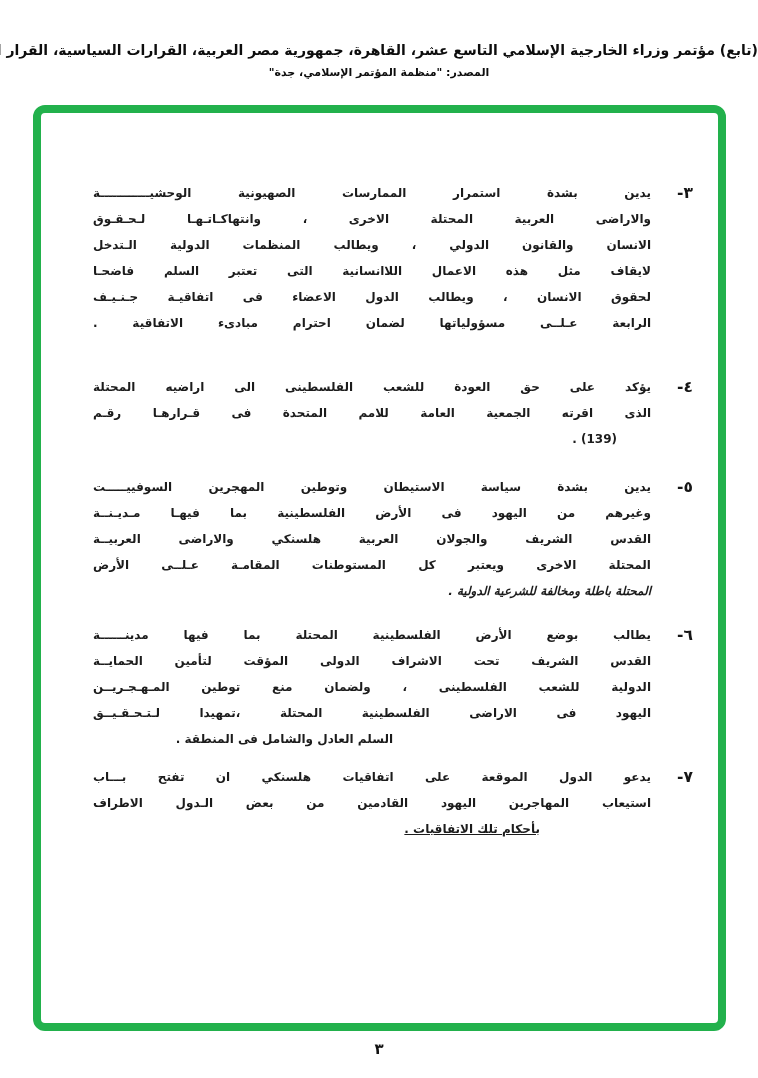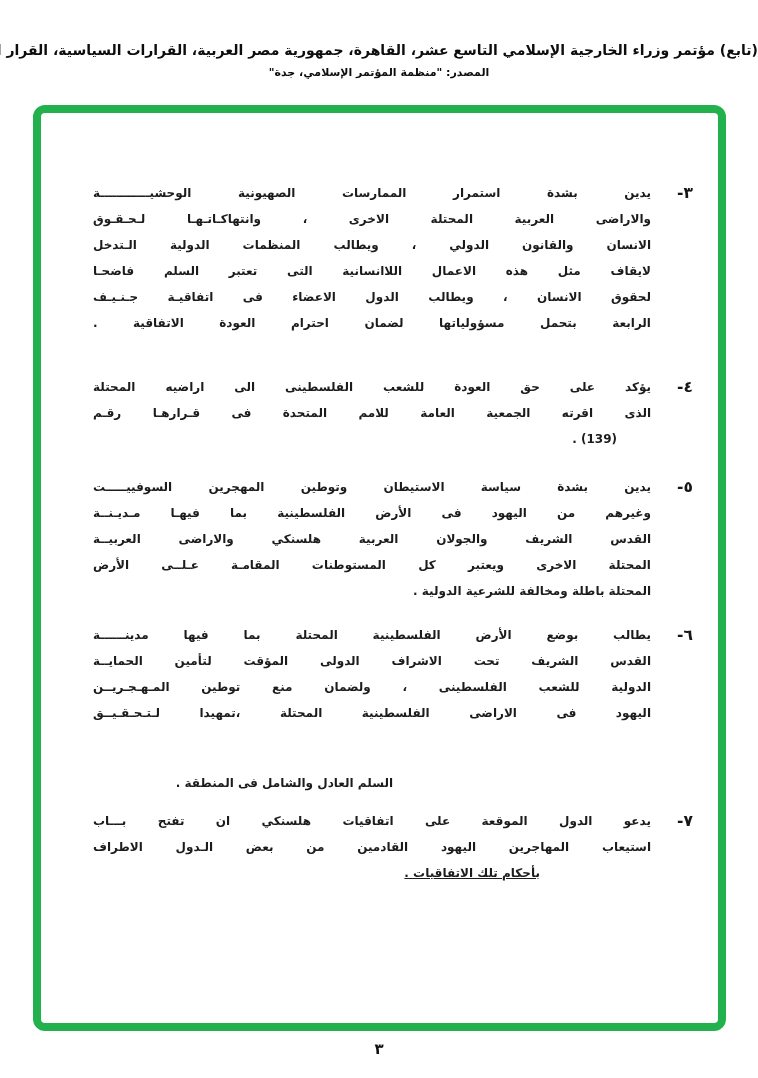--- a/index.html
+++ b/index.html
@@ -33,22 +33,22 @@
     text-align:right;color:#161616;
   }
   .lines{flex:1;min-width:0;}
   .line{
     direction:rtl;font-size:12px;font-weight:bold;line-height:26px;
     color:#1c1c1c;
     text-align:justify;text-align-last:justify;-moz-text-align-last:justify;
   }
   
   .item-4 .line:last-child{text-align:right;text-align-last:right;padding-right:34px;}
-  .item-5 .line:last-child{text-align:center;text-align-last:right;}
-  .item-6 .line:last-child{text-align:right;text-align-last:right;padding-right:258px;margin-top:44px;}
+  .item-5 .line:last-child{text-align:center;text-align-last:right;font-style:italic;}
+  .item-6 .line:last-child{text-align:right;text-align-last:right;padding-right:258px;}
   .item-7 .line:last-child{text-align:right;text-align-last:right;padding-right:111px;text-decoration:underline;}
   .pagenum{
     position:absolute;top:1040px;left:0;right:0;
     text-align:center;font-size:15px;font-weight:bold;color:#111;
   }
 </style>
 </head>
 <body>
 
 <div class="header">
@@ -60,21 +60,21 @@
   <div class="content">
 
     <div class="item item-3">
       <div class="num">٣-</div>
       <div class="lines">
           <div class="line">يدين بشدة استمرار الممارسات الصهيونية الوحشيــــــــــــة</div>
           <div class="line">والاراضى العربية المحتلة الاخرى ، وانتهاكـاتـهـا لـحـقـوق</div>
           <div class="line">الانسان والقانون الدولي ، ويطالب المنظمات الدولية الـتدخل</div>
           <div class="line">لايقاف مثل هذه الاعمال اللاانسانية التى تعتبر السلم فاضحـا</div>
           <div class="line">لحقوق الانسان ، ويطالب الدول الاعضاء فى اتفاقيـة جـنـيـف</div>
-          <div class="line">الرابعة بتحمل مسؤولياتها لضمان احترام العودة الاتفاقية .</div>
+          <div class="line">الرابعة عـلــى مسؤولياتها لضمان احترام مبادىء الاتفاقية .</div>
         </div>
     </div>
 
     <div class="item item-4">
       <div class="num">٤-</div>
       <div class="lines">
           <div class="line">يؤكد على حق العودة للشعب الفلسطينى الى اراضيه المحتلة</div>
           <div class="line">الذى اقرته الجمعية العامة للامم المتحدة فى قـرارهـا رقـم</div>
           <div class="line">(139) .</div>
         </div>

